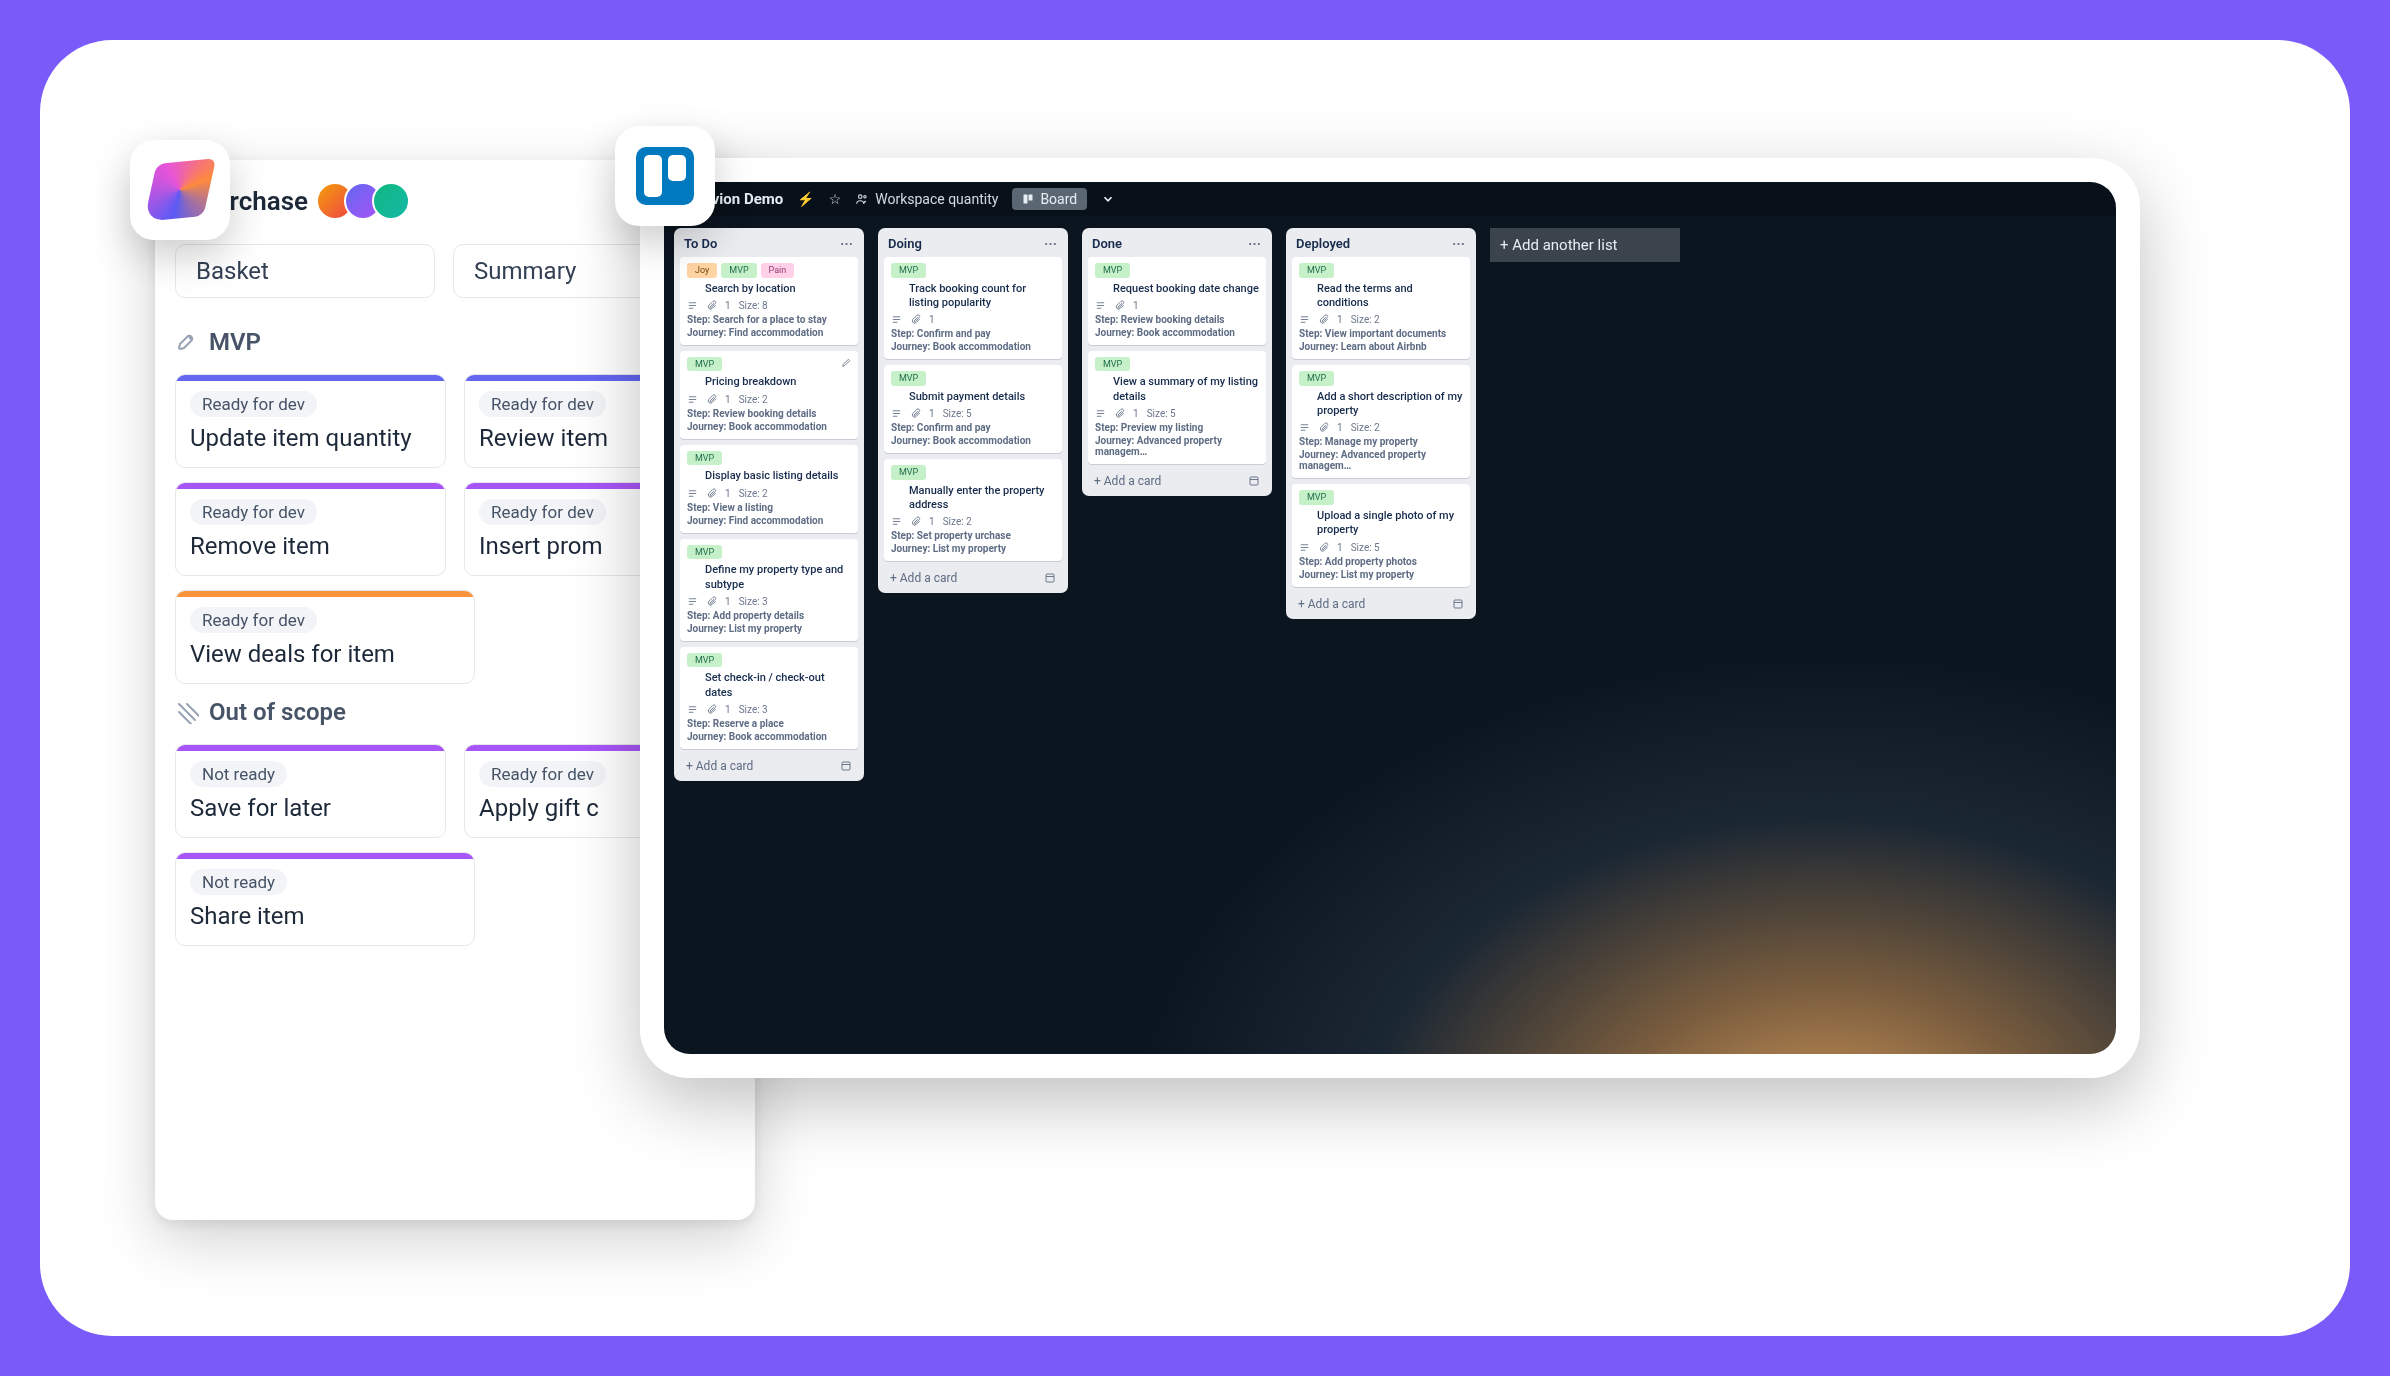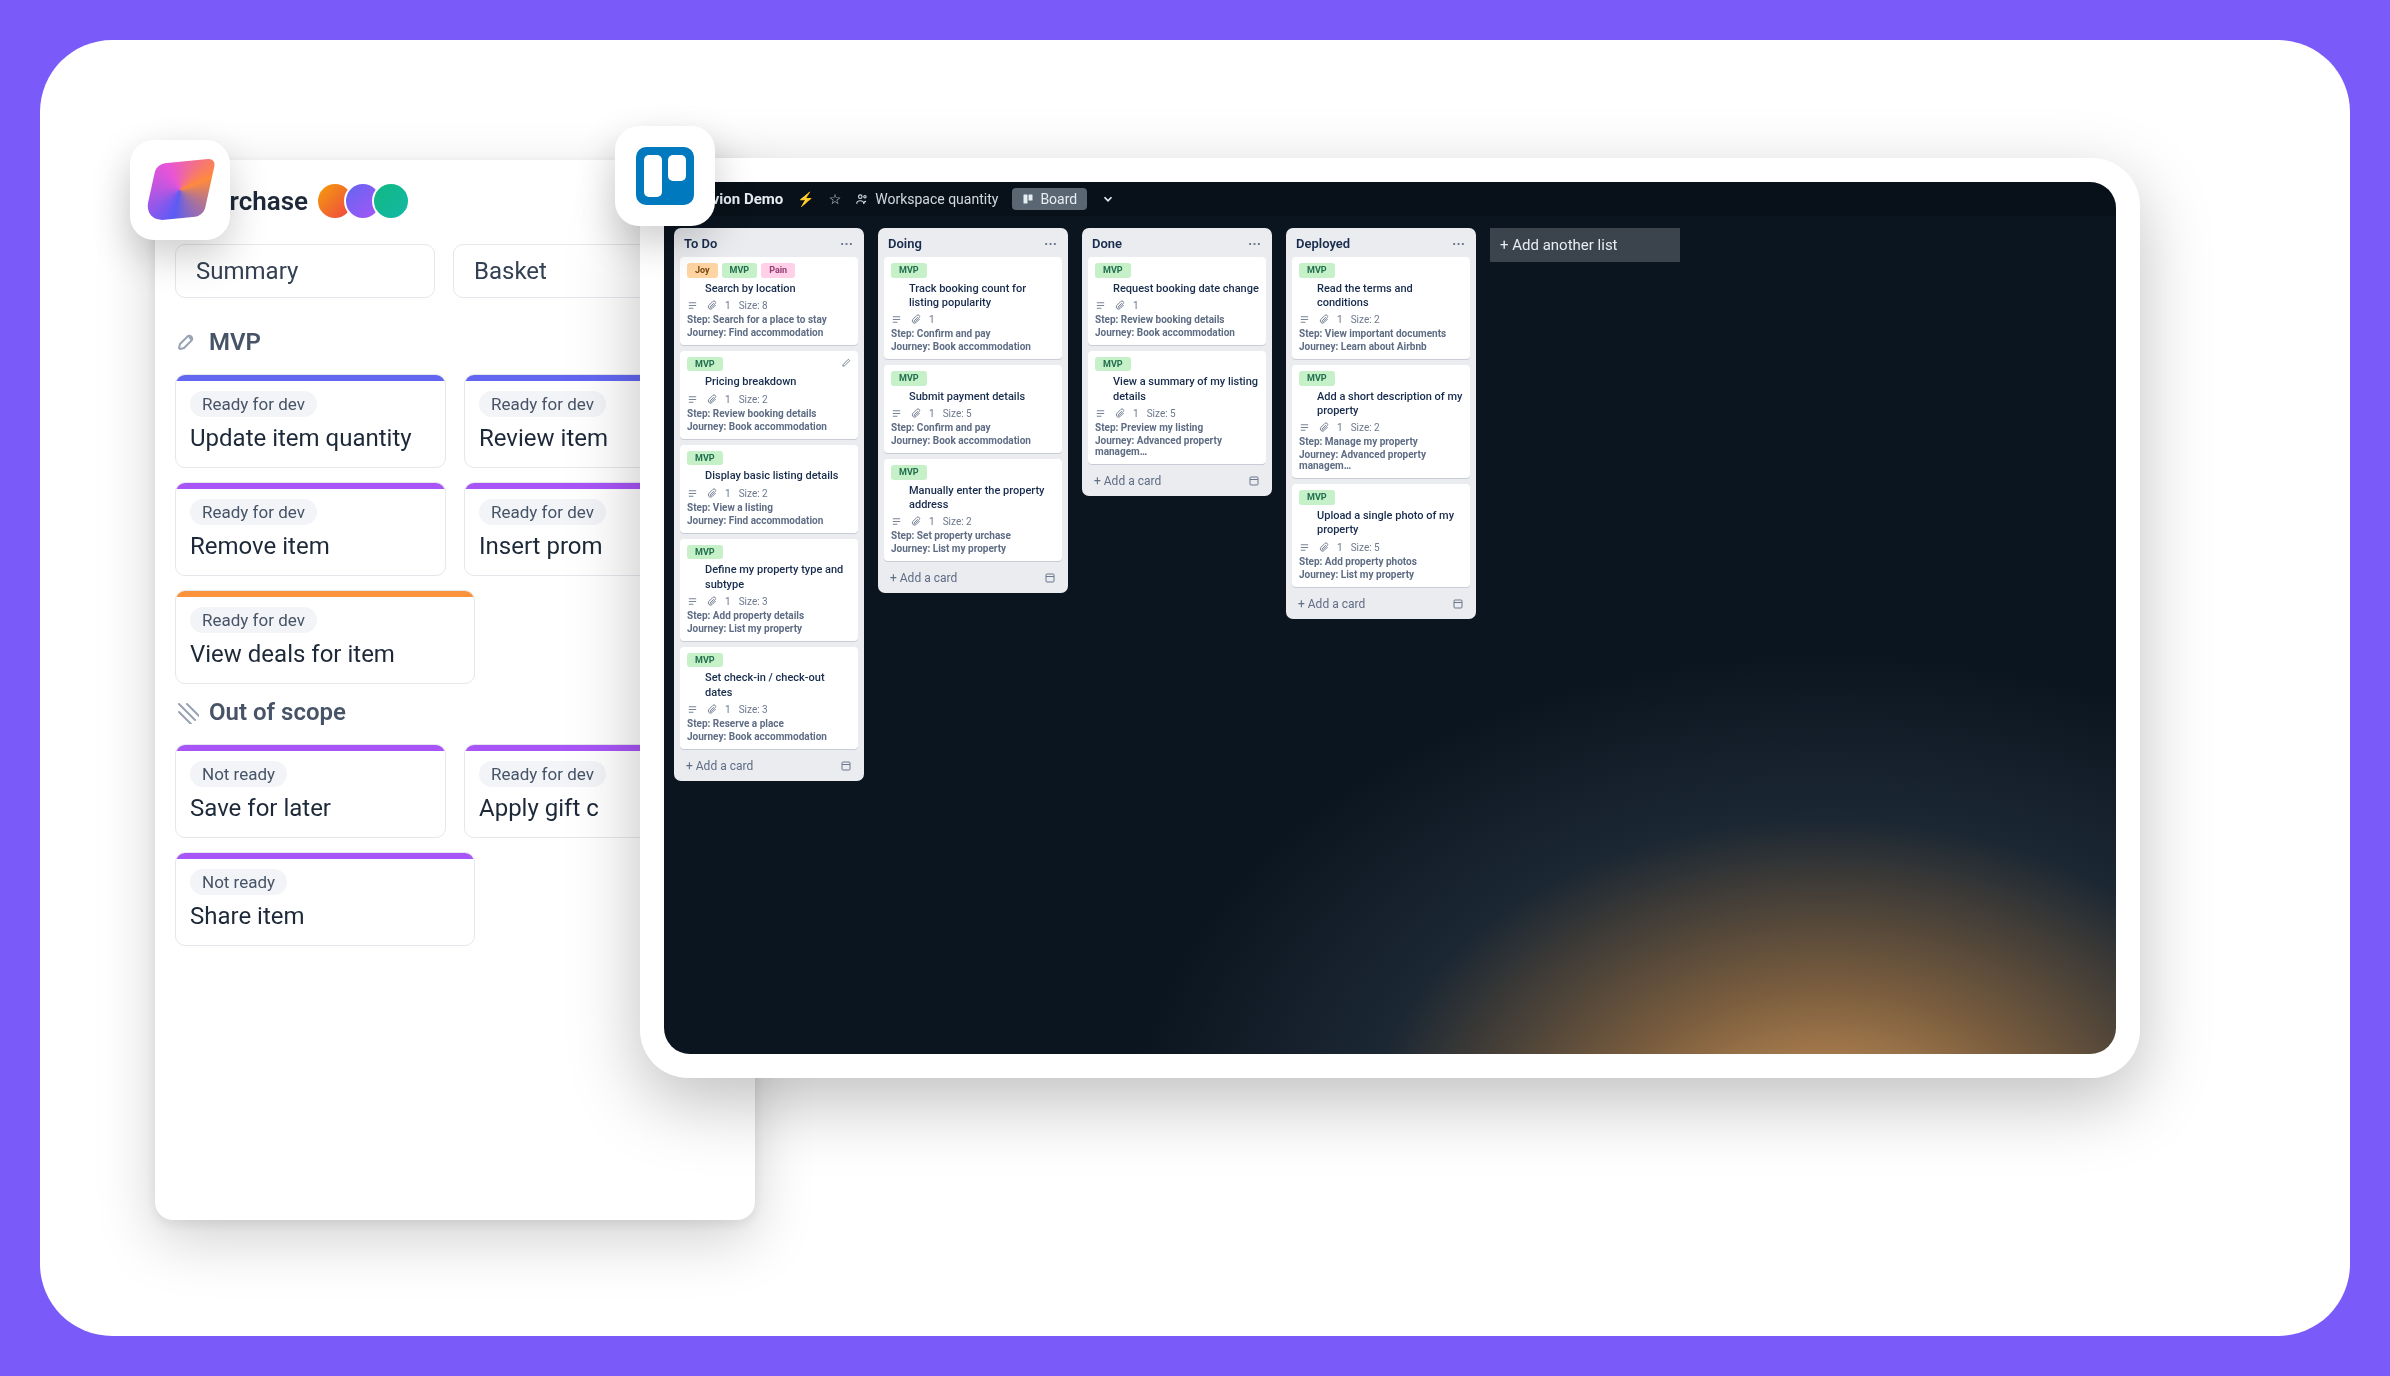--- a/index.html
+++ b/index.html
@@ -102,21 +102,21 @@
   .board { display:flex; gap:14px; padding:12px 10px; align-items:flex-start; }
 
   .list { width:190px; background:#ebecf0; border-radius:6px; padding:6px 6px 4px; display:flex; flex-direction:column; gap:6px; }
   .list-head { display:flex; justify-content:space-between; align-items:center; padding:2px 4px 0; font-size:13px; font-weight:600; color:#172b4d; }
   .list-head .dots { color:#6b778c; letter-spacing:1px; }
 
   .tcard { background:#fff; border-radius:4px; padding:6px 7px 7px; font-size:10px; color:#172b4d; box-shadow:0 1px 0 rgba(9,30,66,.15); position:relative; }
   .tcard .pen { position:absolute; top:6px; right:6px; color:#6b778c; display:none; }
   .tcard.edit .pen { display:block; }
   .labels { display:flex; gap:4px; margin-bottom:4px; flex-wrap:wrap; }
-  .label { font-size:9px; padding:1px 8px; border-radius:3px; line-height:1.4; font-weight:700; }
+  .label { font-size:9px; padding:1px 8px; border-radius:3px; line-height:1.4; font-weight:400; }
   .lab-green { background:#c5f0c8; color:#216e4e; }
   .lab-orange { background:#ffd5a3; color:#7a4a10; }
   .lab-pink { background:#ffd0e7; color:#943d73; }
   .tcard-title { font-size:11px; font-weight:500; margin-bottom:4px; line-height:1.3;margin-left:18px; }
   .meta { display:flex; gap:8px; align-items:center; color:#6b778c; font-size:10px; margin-bottom:3px; }
   .meta svg { width:11px; height:11px; }
   .subtext { font-size:10px; color:#5e6c84; margin-top:2px;font-weight:bold; }
 
   .add-card, .add-list {
     display:flex; justify-content:space-between; align-items:center;
@@ -137,22 +137,22 @@
     <div class="left-header">
       <span class="left-title">urchase</span>
       <div class="avatars">
         <div class="avatar"></div>
         <div class="avatar"></div>
         <div class="avatar"></div>
       </div>
     </div>
 
     <div class="left-tabs">
+      <div class="left-tab">Basket</div>
       <div class="left-tab">Summary</div>
-      <div class="left-tab">Basket</div>
     </div>
 
     <div id="left-sections">
         <div class="section-head">
           <span class="section-icon"><svg viewBox="0 0 24 24" fill="none" stroke="#98a2b3" stroke-width="2">
               <path d="M5 19l4-1 8-8a3 3 0 0 0-4-4l-8 8-1 4z"></path>
               <path d="M14 7l3 3"></path>
             </svg></span>
           <span>MVP</span>
         </div>

